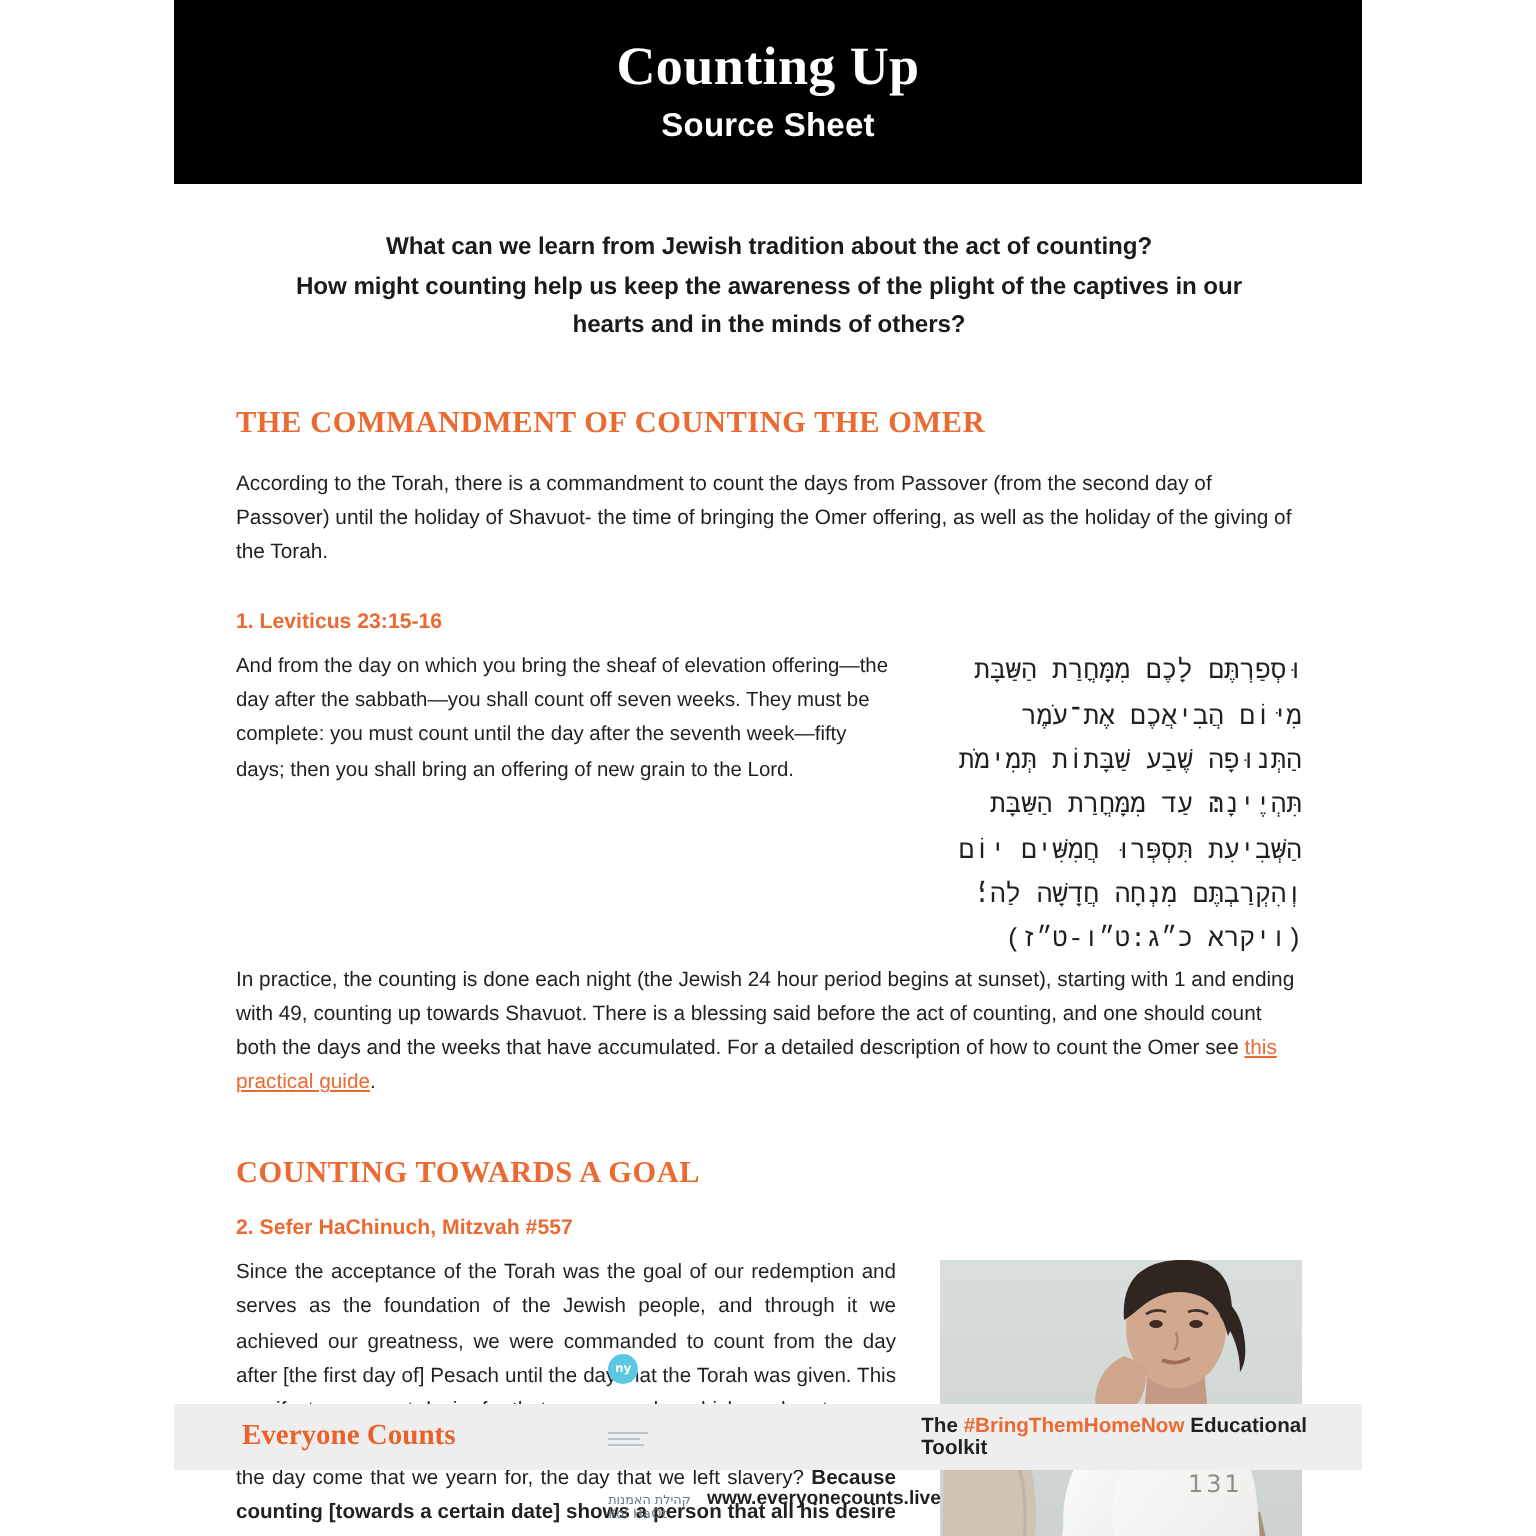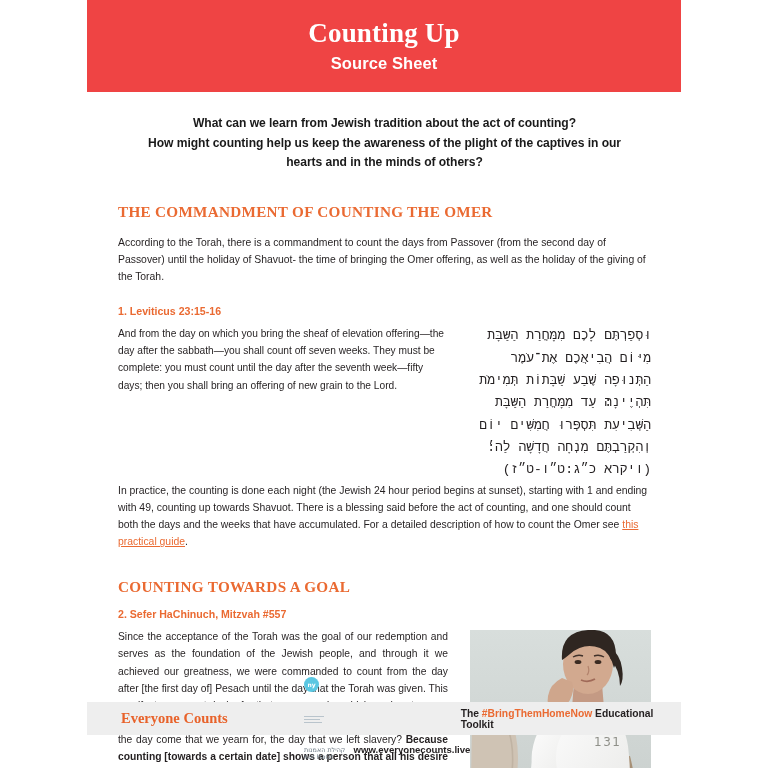--- a/index.html
+++ b/index.html
@@ -22,21 +22,21 @@
     background: #ffffff;
   }
 
   
   .header-band {
     position: absolute;
     left: 87px;
     top: 0;
     width: 594px;
     height: 92px;
-    background: #ef4444;
+    background: #000000;
     display: flex;
     flex-direction: column;
     align-items: center;
     justify-content: center;
   }
   .header-title {
     font-family: "Liberation Serif", serif;
     font-weight: bold;
     font-size: 27px;
     color: #ffffff;

